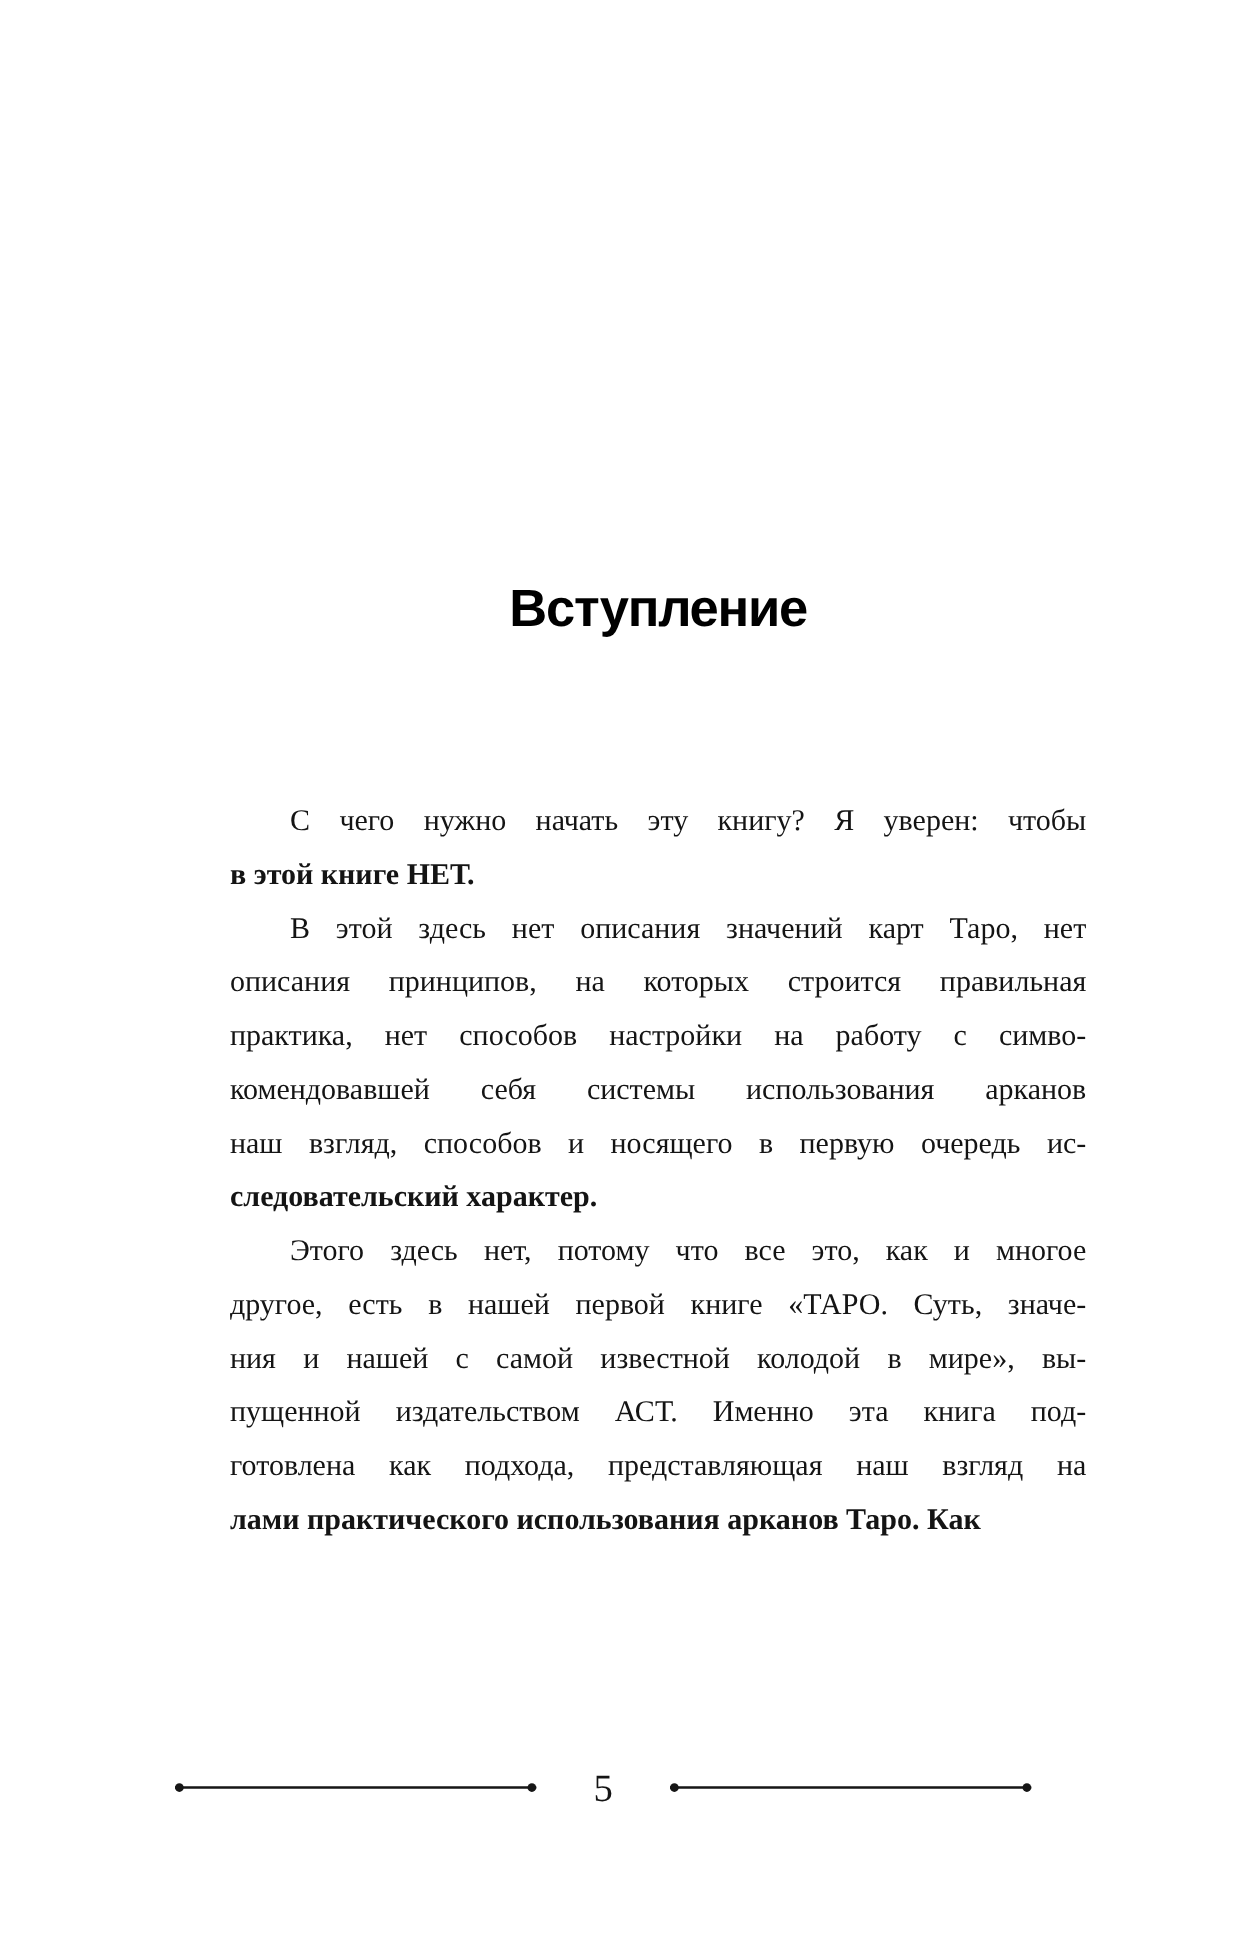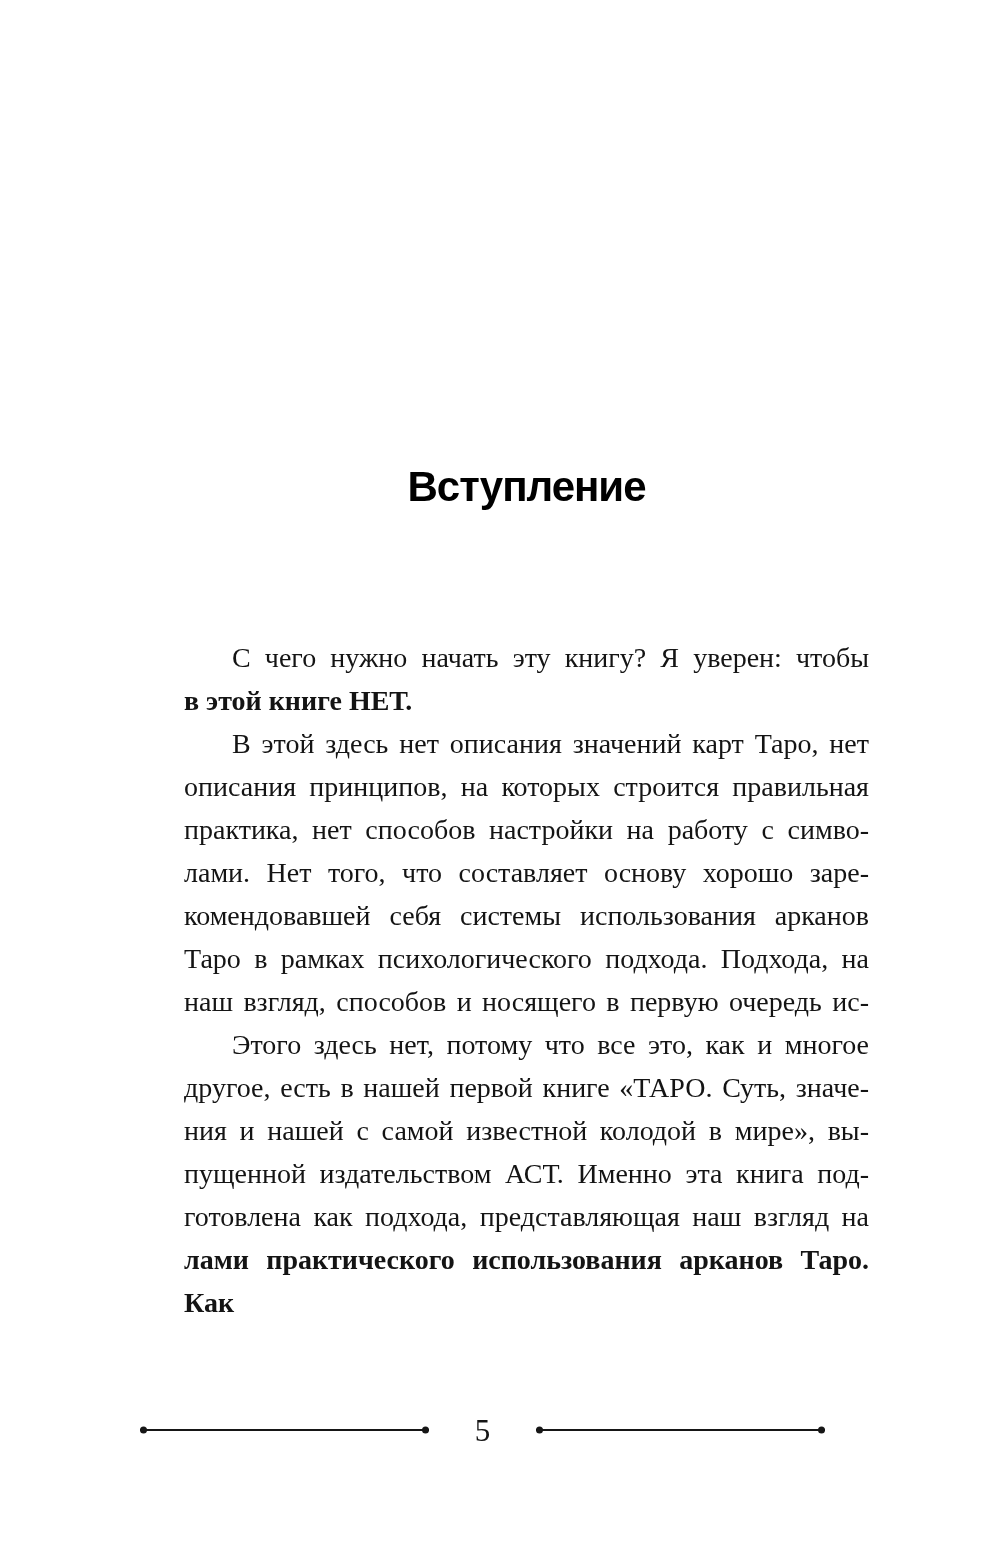--- a/index.html
+++ b/index.html
@@ -29,21 +29,21 @@
     text-align: center;
     font-family: "Liberation Sans", "DejaVu Sans", sans-serif;
     font-weight: 700;
     font-size: 42px;
     line-height: 1;
     letter-spacing: -1px;
     color: #000000;
   }
   .body-text {
     margin-top: 128px;
-    font-size: 28px;
+    font-size: 24px;
     line-height: 43px;
   }
   .line {
     text-align: justify;
     text-align-last: justify;
     white-space: normal;
   }
   .line.first {
     text-indent: 48px;
   }
@@ -92,24 +92,23 @@
 
 <div class="page">
   <div class="text-column">
     <h1 class="chapter-title">Вступление</h1>
     <div class="body-text">
         <div class="line first">С чего нужно начать эту книгу? Я уверен: чтобы</div>
         <div class="line last">в этой книге НЕТ.</div>
         <div class="line first">В этой здесь нет описания значений карт Таро, нет</div>
         <div class="line">описания принципов, на которых строится правильная</div>
         <div class="line">практика, нет способов настройки на работу с симво-</div>
-        <div class="line">лами. Нет того, что составляет основу хорошо заре-</div>
         <div class="line">комендовавшей себя системы использования арканов</div>
-        <div class="line">Таро в рамках психологического подхода. Подхода, на</div>
         <div class="line">наш взгляд, способов и носящего в первую очередь ис-</div>
+        <div class="line last">следовательский характер.</div>
         <div class="line first">Этого здесь нет, потому что все это, как и многое</div>
         <div class="line">другое, есть в нашей первой книге «ТАРО. Суть, значе-</div>
         <div class="line">ния и нашей с самой известной колодой в мире», вы-</div>
         <div class="line">пущенной издательством АСТ. Именно эта книга под-</div>
         <div class="line">готовлена как подхода, представляющая наш взгляд на</div>
         <div class="line last">лами практического использования арканов Таро. Как</div>
       </div>
   </div>
 
   <div class="footer">

